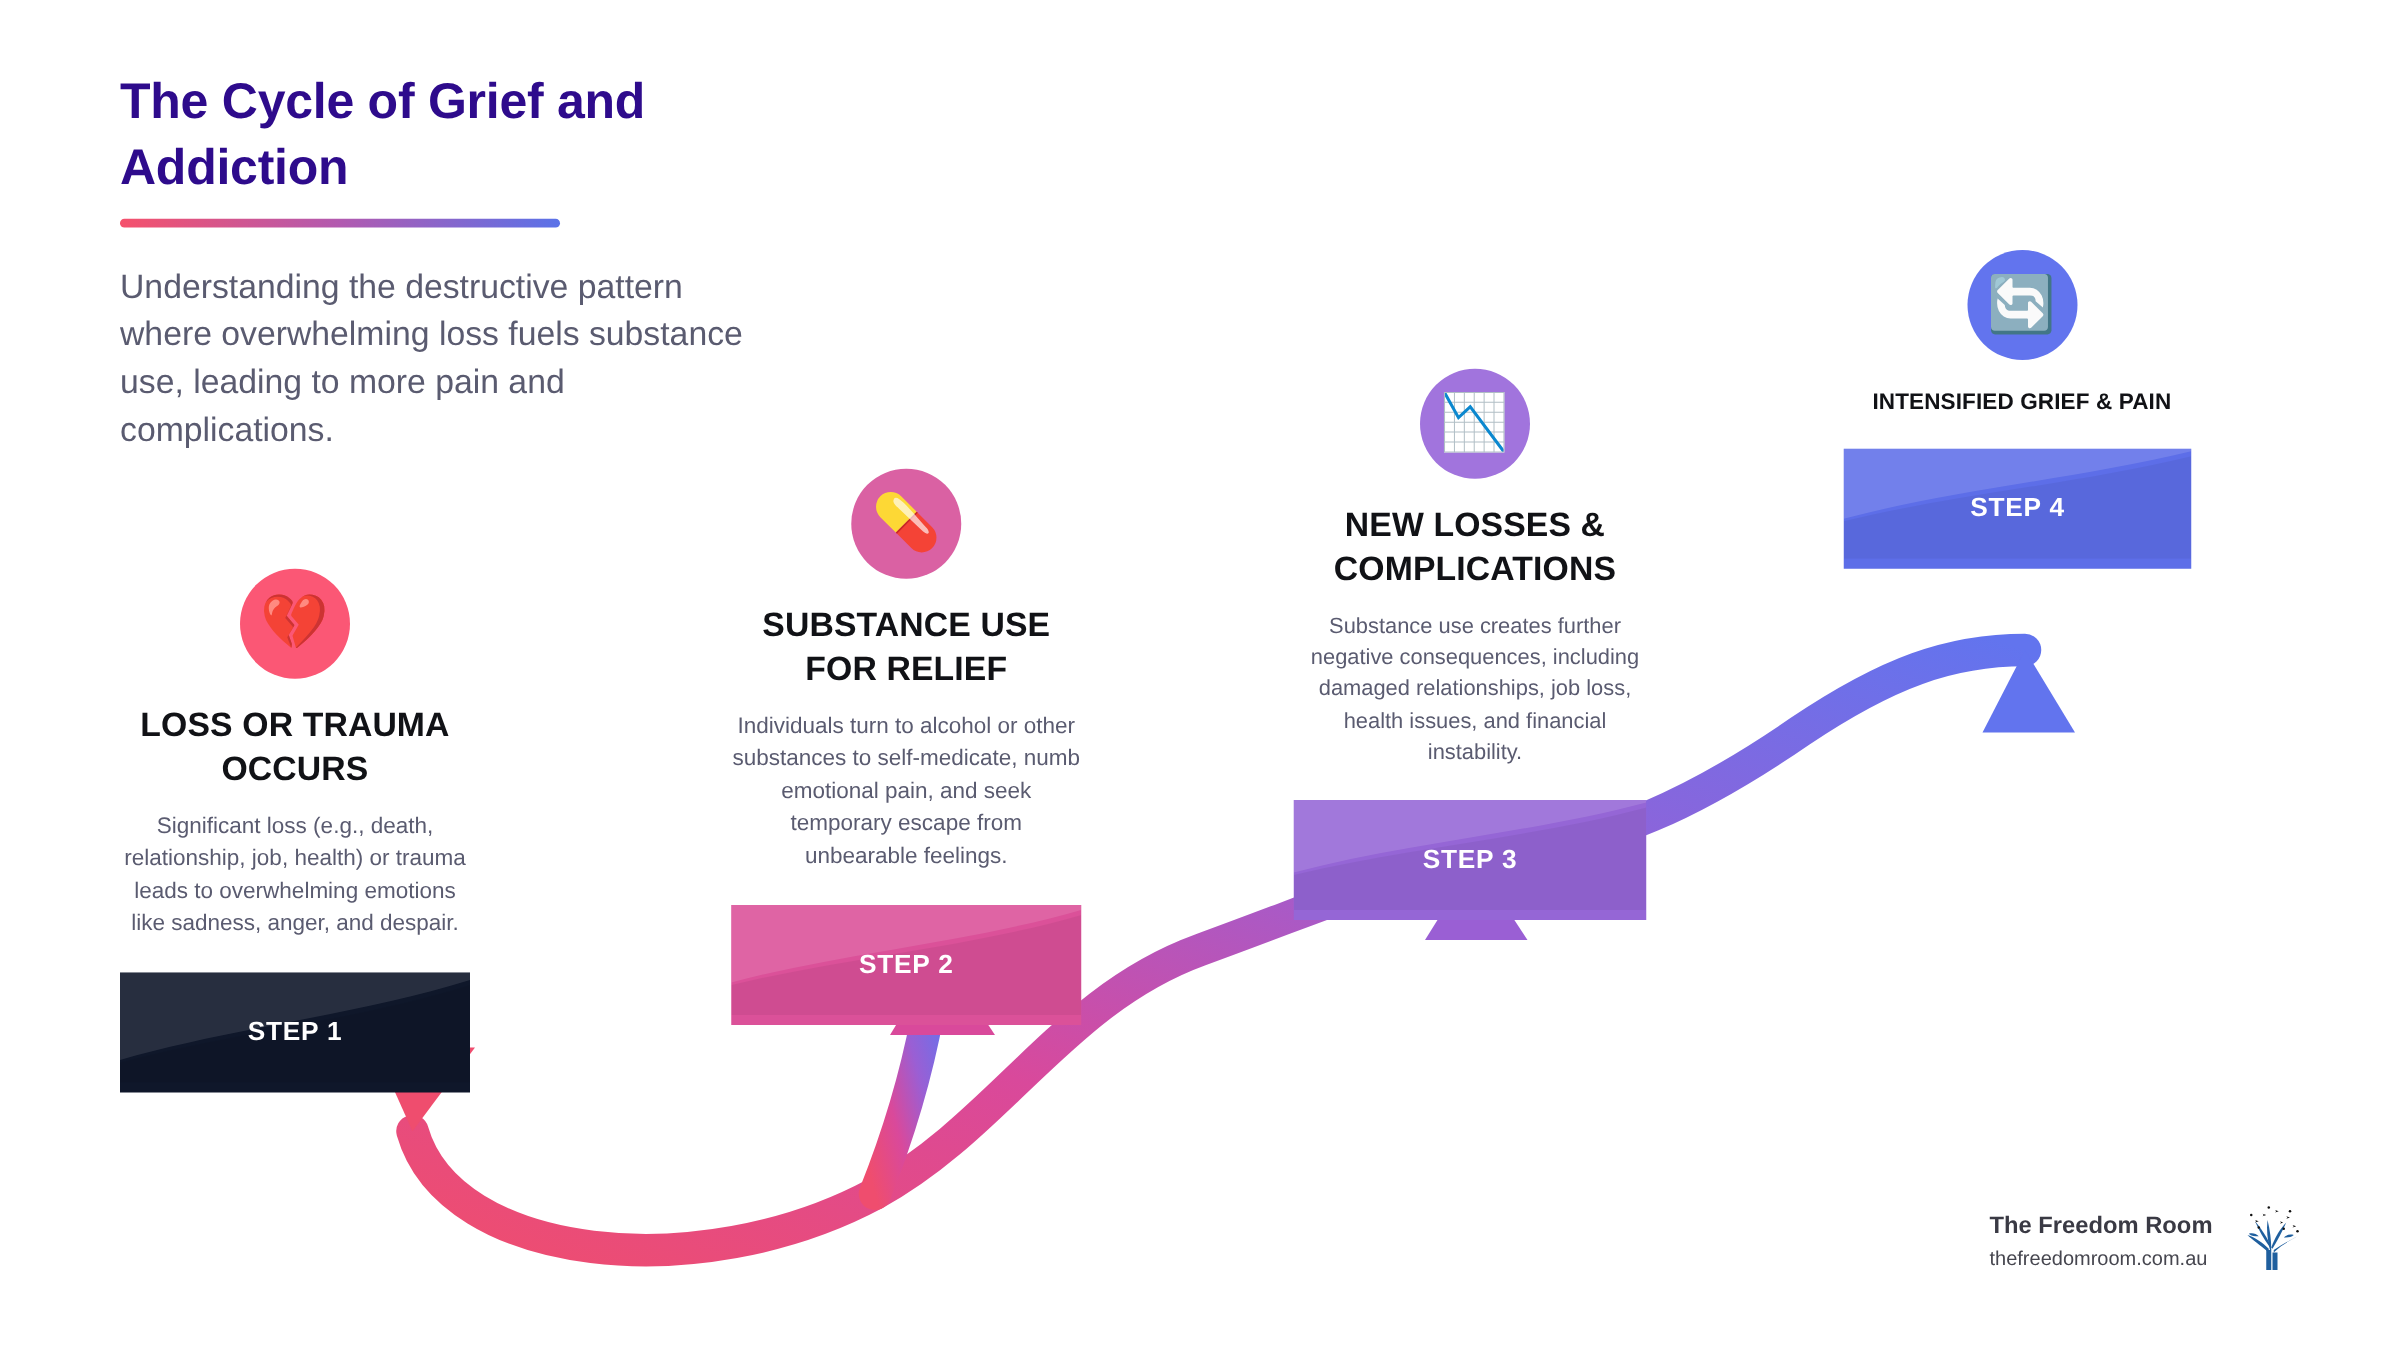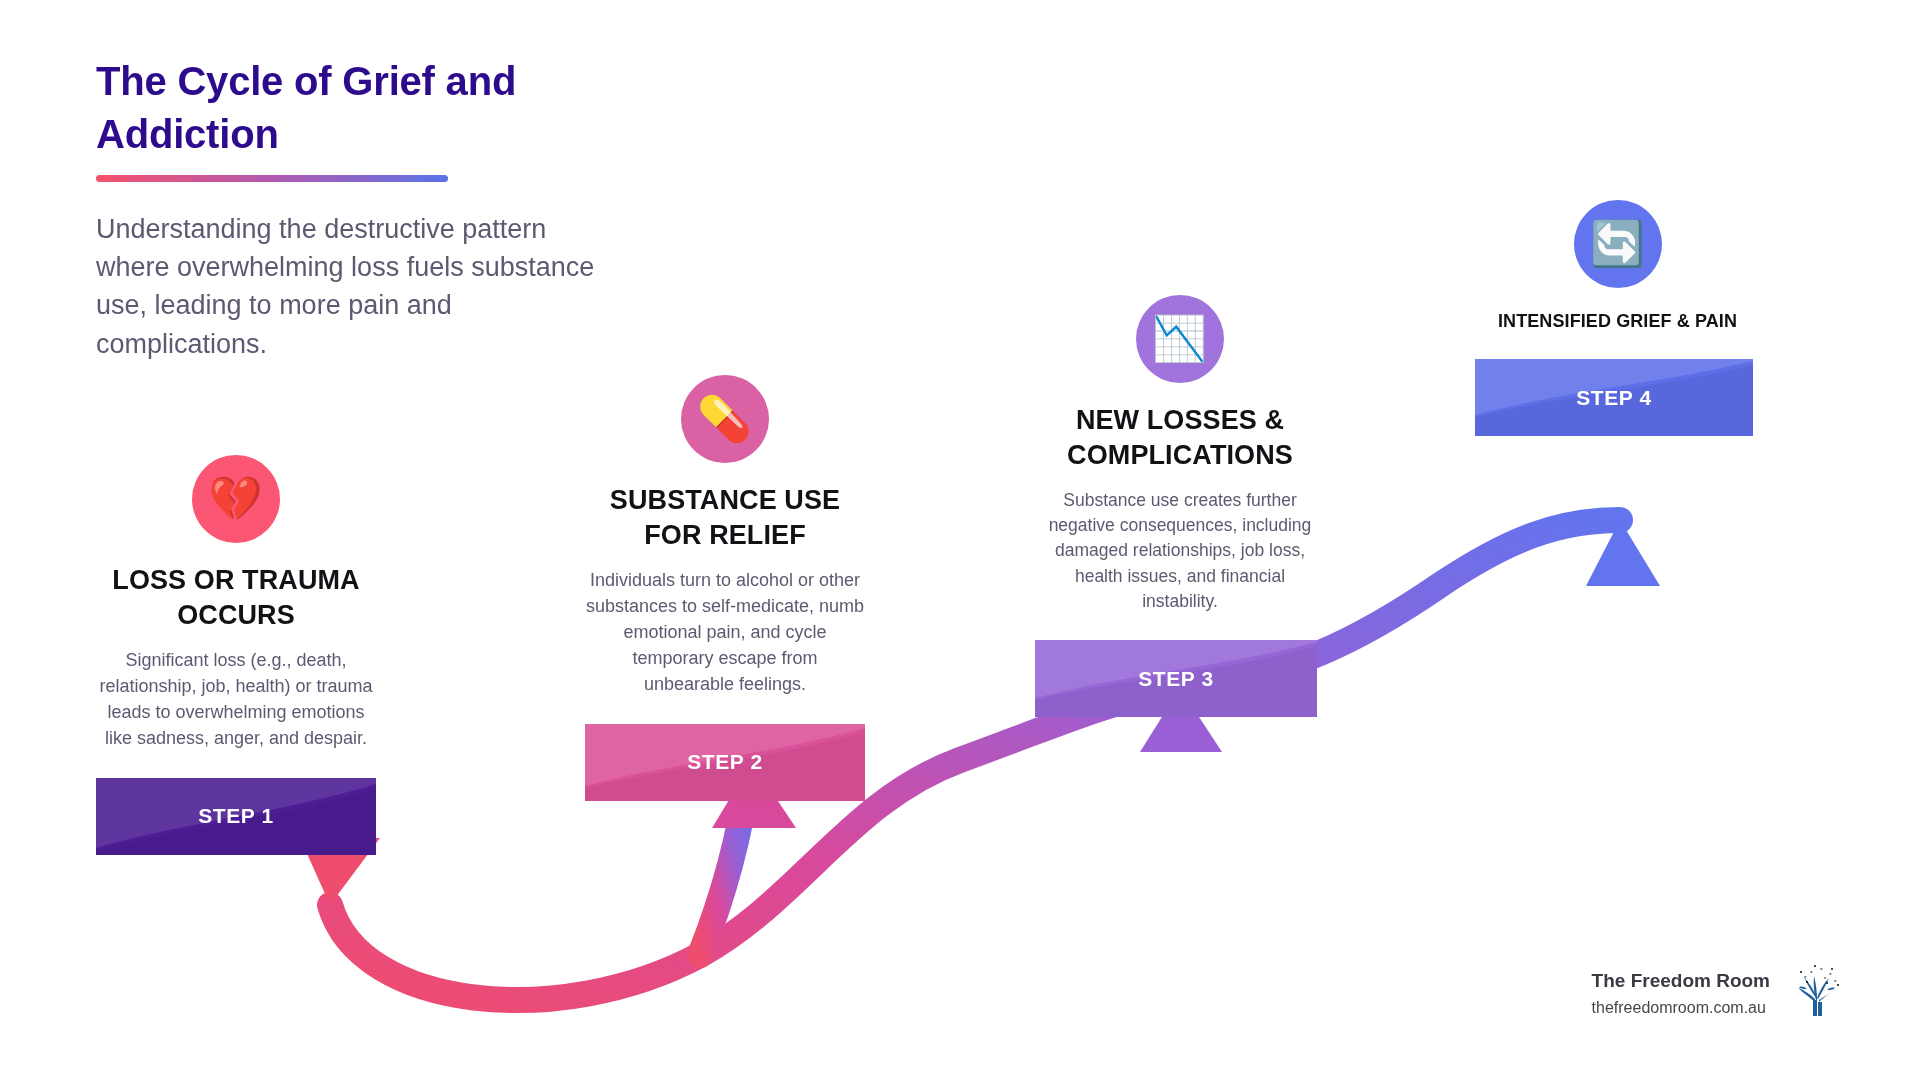--- a/index.html
+++ b/index.html
@@ -38,21 +38,21 @@
     font-size:44px; line-height:1;
   }
   .s-head {
     margin-top:20px; font-size:27px; font-weight:bold; color:#111216;
     line-height:1.28; letter-spacing:0.1px;
   }
   .s-body {
     margin-top:16px; font-size:18px; line-height:1.44; color:#5a5b70;
   }
   .banner {
-    position:relative; height:77px; margin-top:26px;
+    position:relative; height:96px; margin-top:26px;
     display:flex; align-items:center; justify-content:center;
     color:#fff; font-size:21px; font-weight:bold; letter-spacing:0.6px;
     overflow:hidden;
   }
   .banner .sheen {
     position:absolute; inset:0; pointer-events:none;
   }
   .banner span.lbl { position:relative; z-index:2; }
 
   
@@ -122,35 +122,35 @@
 
     <polygon points="1620,520 1586,586 1660,586" fill="#6274ee"></polygon>
   </svg>
 
   <div class="step" id="step1">
     <div class="icon-circle" style="background:#fb5775;">
       <span>💔</span>
     </div>
     <div class="s-head">LOSS OR TRAUMA OCCURS</div>
     <div class="s-body">Significant loss (e.g., death, relationship, job, health) or trauma leads to overwhelming emotions like sadness, anger, and despair.</div>
-    <div class="banner" style="background:#4c1d95;">
+    <div class="banner" style="background:#0f172a;">
       <svg class="sheen" viewBox="0 0 280 88" preserveAspectRatio="none">
         <path d="M0,70 C90,44 190,34 280,6 L280,0 L0,0 Z" fill="#ffffff" fill-opacity="0.10"></path>
         <path d="M0,88 L0,72 C90,48 190,38 280,10 L280,88 Z" fill="#000000" fill-opacity="0.05"></path>
       </svg>
       <span class="lbl">STEP 1</span>
     </div>
   </div>
 
   <div class="step" id="step2">
     <div class="icon-circle" style="background:#da61a3;">
       <span>💊</span>
     </div>
     <div class="s-head">SUBSTANCE USE FOR RELIEF</div>
-    <div class="s-body">Individuals turn to alcohol or other substances to self-medicate, numb emotional pain, and cycle temporary escape from unbearable feelings.</div>
+    <div class="s-body">Individuals turn to alcohol or other substances to self-medicate, numb emotional pain, and seek temporary escape from unbearable feelings.</div>
     <div class="banner" style="background:#db5199;">
       <svg class="sheen" viewBox="0 0 280 88" preserveAspectRatio="none">
         <path d="M0,62 C90,38 190,30 280,4 L280,0 L0,0 Z" fill="#ffffff" fill-opacity="0.11"></path>
         <path d="M0,88 L0,64 C90,42 190,34 280,8 L280,88 Z" fill="#000000" fill-opacity="0.05"></path>
       </svg>
       <span class="lbl">STEP 2</span>
     </div>
   </div>
 
   <div class="step" id="step3">

